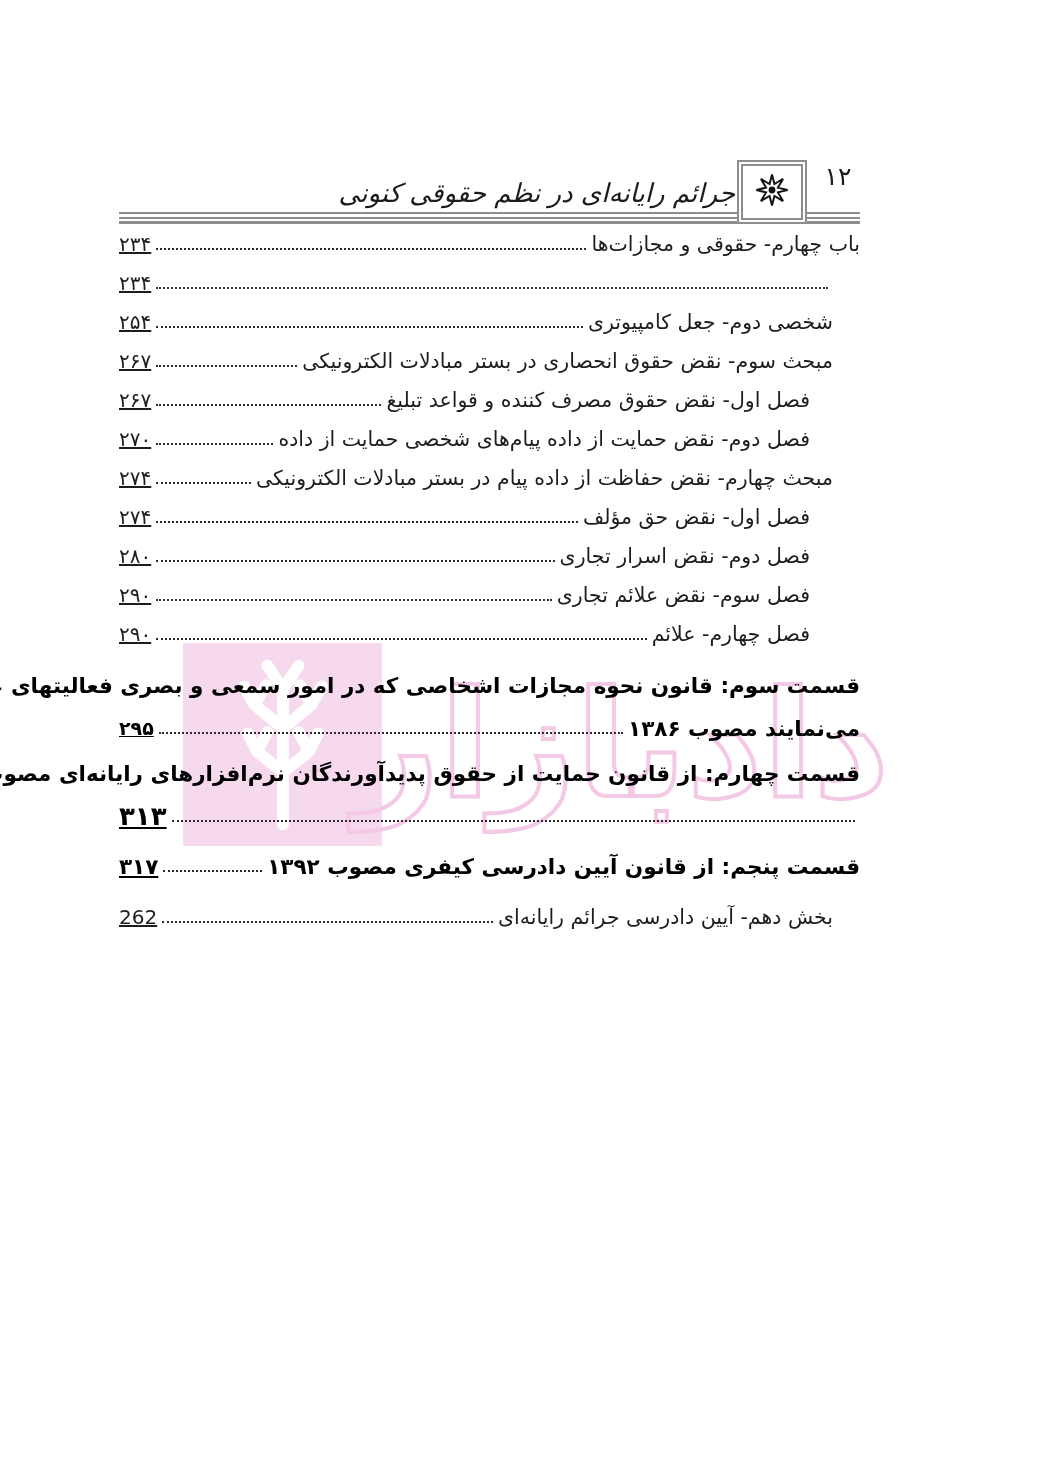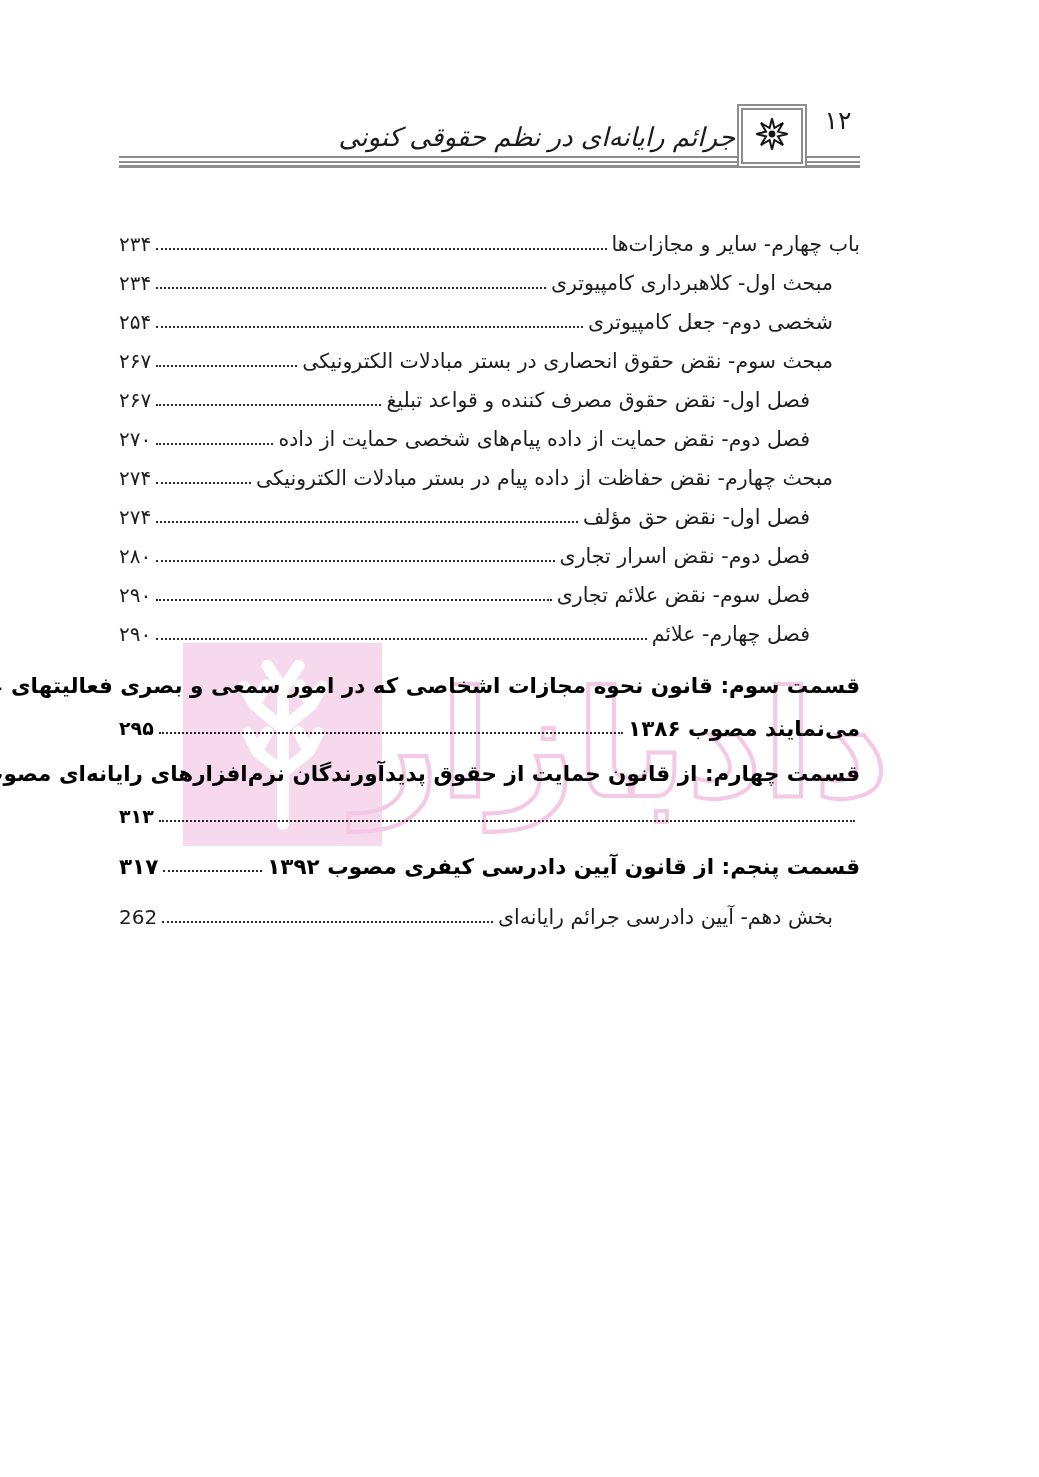--- a/index.html
+++ b/index.html
@@ -4,21 +4,21 @@
 <style>
   * { margin:0; padding:0; box-sizing:border-box; }
   html,body { background:#ffffff; }
   body { font-family:"DejaVu Sans", sans-serif; }
   .page {
     position:relative; width:1039px; height:1477px; margin:0 auto;
     background:#ffffff; overflow:hidden; direction:rtl;
   }
 
   
-  .hdr { position:absolute; top:0; left:0; right:0; height:168px; z-index:3;padding-left:36px; }
+  .hdr { position:absolute; top:0; left:0; right:0; height:224px; z-index:3;padding-left:36px; }
   .hdr-rule {
     position:absolute; left:119px; right:179px; bottom:0; height:12px;
     background:linear-gradient(#8d8d8d 0 2.4px,#ffffff 2.4px 4.6px,
                #8d8d8d 4.6px 7px,#ffffff 7px 9.2px,#8d8d8d 9.2px 11.6px,transparent 11.6px);
   }
   .orn-box {
     position:absolute; left:737px; bottom:0; width:70px; height:64px;
     background:#ffffff; border:2.2px solid #8d8d8d;
   }
   .orn-inner { position:absolute; inset:2.4px; border:2.2px solid #8d8d8d;
@@ -47,21 +47,21 @@
 
   
   .toc {
     position:absolute; top:224px; left:119px; width:741px; z-index:2;
     direction:rtl; color:#1e1c1c; font-size:20.5px;
   }
   .row { display:flex; align-items:center; height:39px; }
   .row .t { white-space:nowrap; }
   .leader { flex:1 1 auto; border-bottom:2.6px dotted #2c2c2c;
             transform:translateY(5px); margin:0 5px; min-width:20px; }
-  .pg { white-space:nowrap; font-size:20px; }
+  .pg { white-space:nowrap; font-size:20px;text-decoration:underline; }
   .lv1 { padding-right:27px; }
   .lv2 { padding-right:50px; }
   .bold { font-weight:bold; color:#000000; font-size:21.5px; }
   .bline { height:42px; line-height:42px; white-space:nowrap; overflow:visible; }
   .mt12 { margin-top:12px; } .mt6 { margin-top:6px; } .mt4 { margin-top:4px; }
 </style>
 </head>
 <body>
 
 <div class="page">
@@ -92,26 +92,25 @@
         <path d="M50 86 L30 70 M30 70 L23 56 M30 70 L38 55"></path>
         <path d="M50 86 L70 70 M70 70 L77 56 M70 70 L62 55"></path>
       </svg>
     </div>
     <div class="wm-text">دادبازار</div>
   </div>
 
   <div class="toc">
 
     <div class="row">
-      <span class="t">باب چهارم- سایر و مجازات‌ها</span>
+      <span class="t">باب چهارم- حقوقی و مجازات‌ها</span>
       <span class="leader"></span>
       <span class="pg">۲۳۴</span>
     </div>
     <div class="row lv1">
-      <span class="t">مبحث اول- کلاهبرداری کامپیوتری</span>
       <span class="leader"></span>
       <span class="pg">۲۳۴</span>
     </div>
     <div class="row lv1">
       <span class="t">شخصی دوم- جعل کامپیوتری</span>
       <span class="leader"></span>
       <span class="pg">۲۵۴</span>
     </div>
     <div class="row lv1">
       <span class="t">مبحث سوم- نقض حقوق انحصاری در بستر مبادلات الکترونیکی</span>
@@ -161,21 +160,21 @@
         <span class="leader"></span>
         <span class="pg" style="font-size:19px;">۲۹۵</span>
       </div>
     </div>
 
     <div class="bold mt4">
       <div class="bline">قسمت چهارم: از قانون حمایت از حقوق پدیدآورندگان نرم‌افزارهای رایانه‌ای مصوب ۱۳۷۹</div>
       <div class="row" style="height:42px;">
         <span class="t"></span>
         <span class="leader"></span>
-        <span class="pg" style="font-size:19px;">۳۱۳</span>
+        <span class="pg" style="font-size:26px;">۳۱۳</span>
       </div>
     </div>
 
     <div class="row bold mt6" style="height:46px;">
       <span class="t">قسمت پنجم: از قانون آیین دادرسی کیفری مصوب ۱۳۹۲</span>
       <span class="leader"></span>
       <span class="pg" style="font-size:21.5px;">۳۱۷</span>
     </div>
 
     <div class="row lv1 mt6" style="height:44px;">

